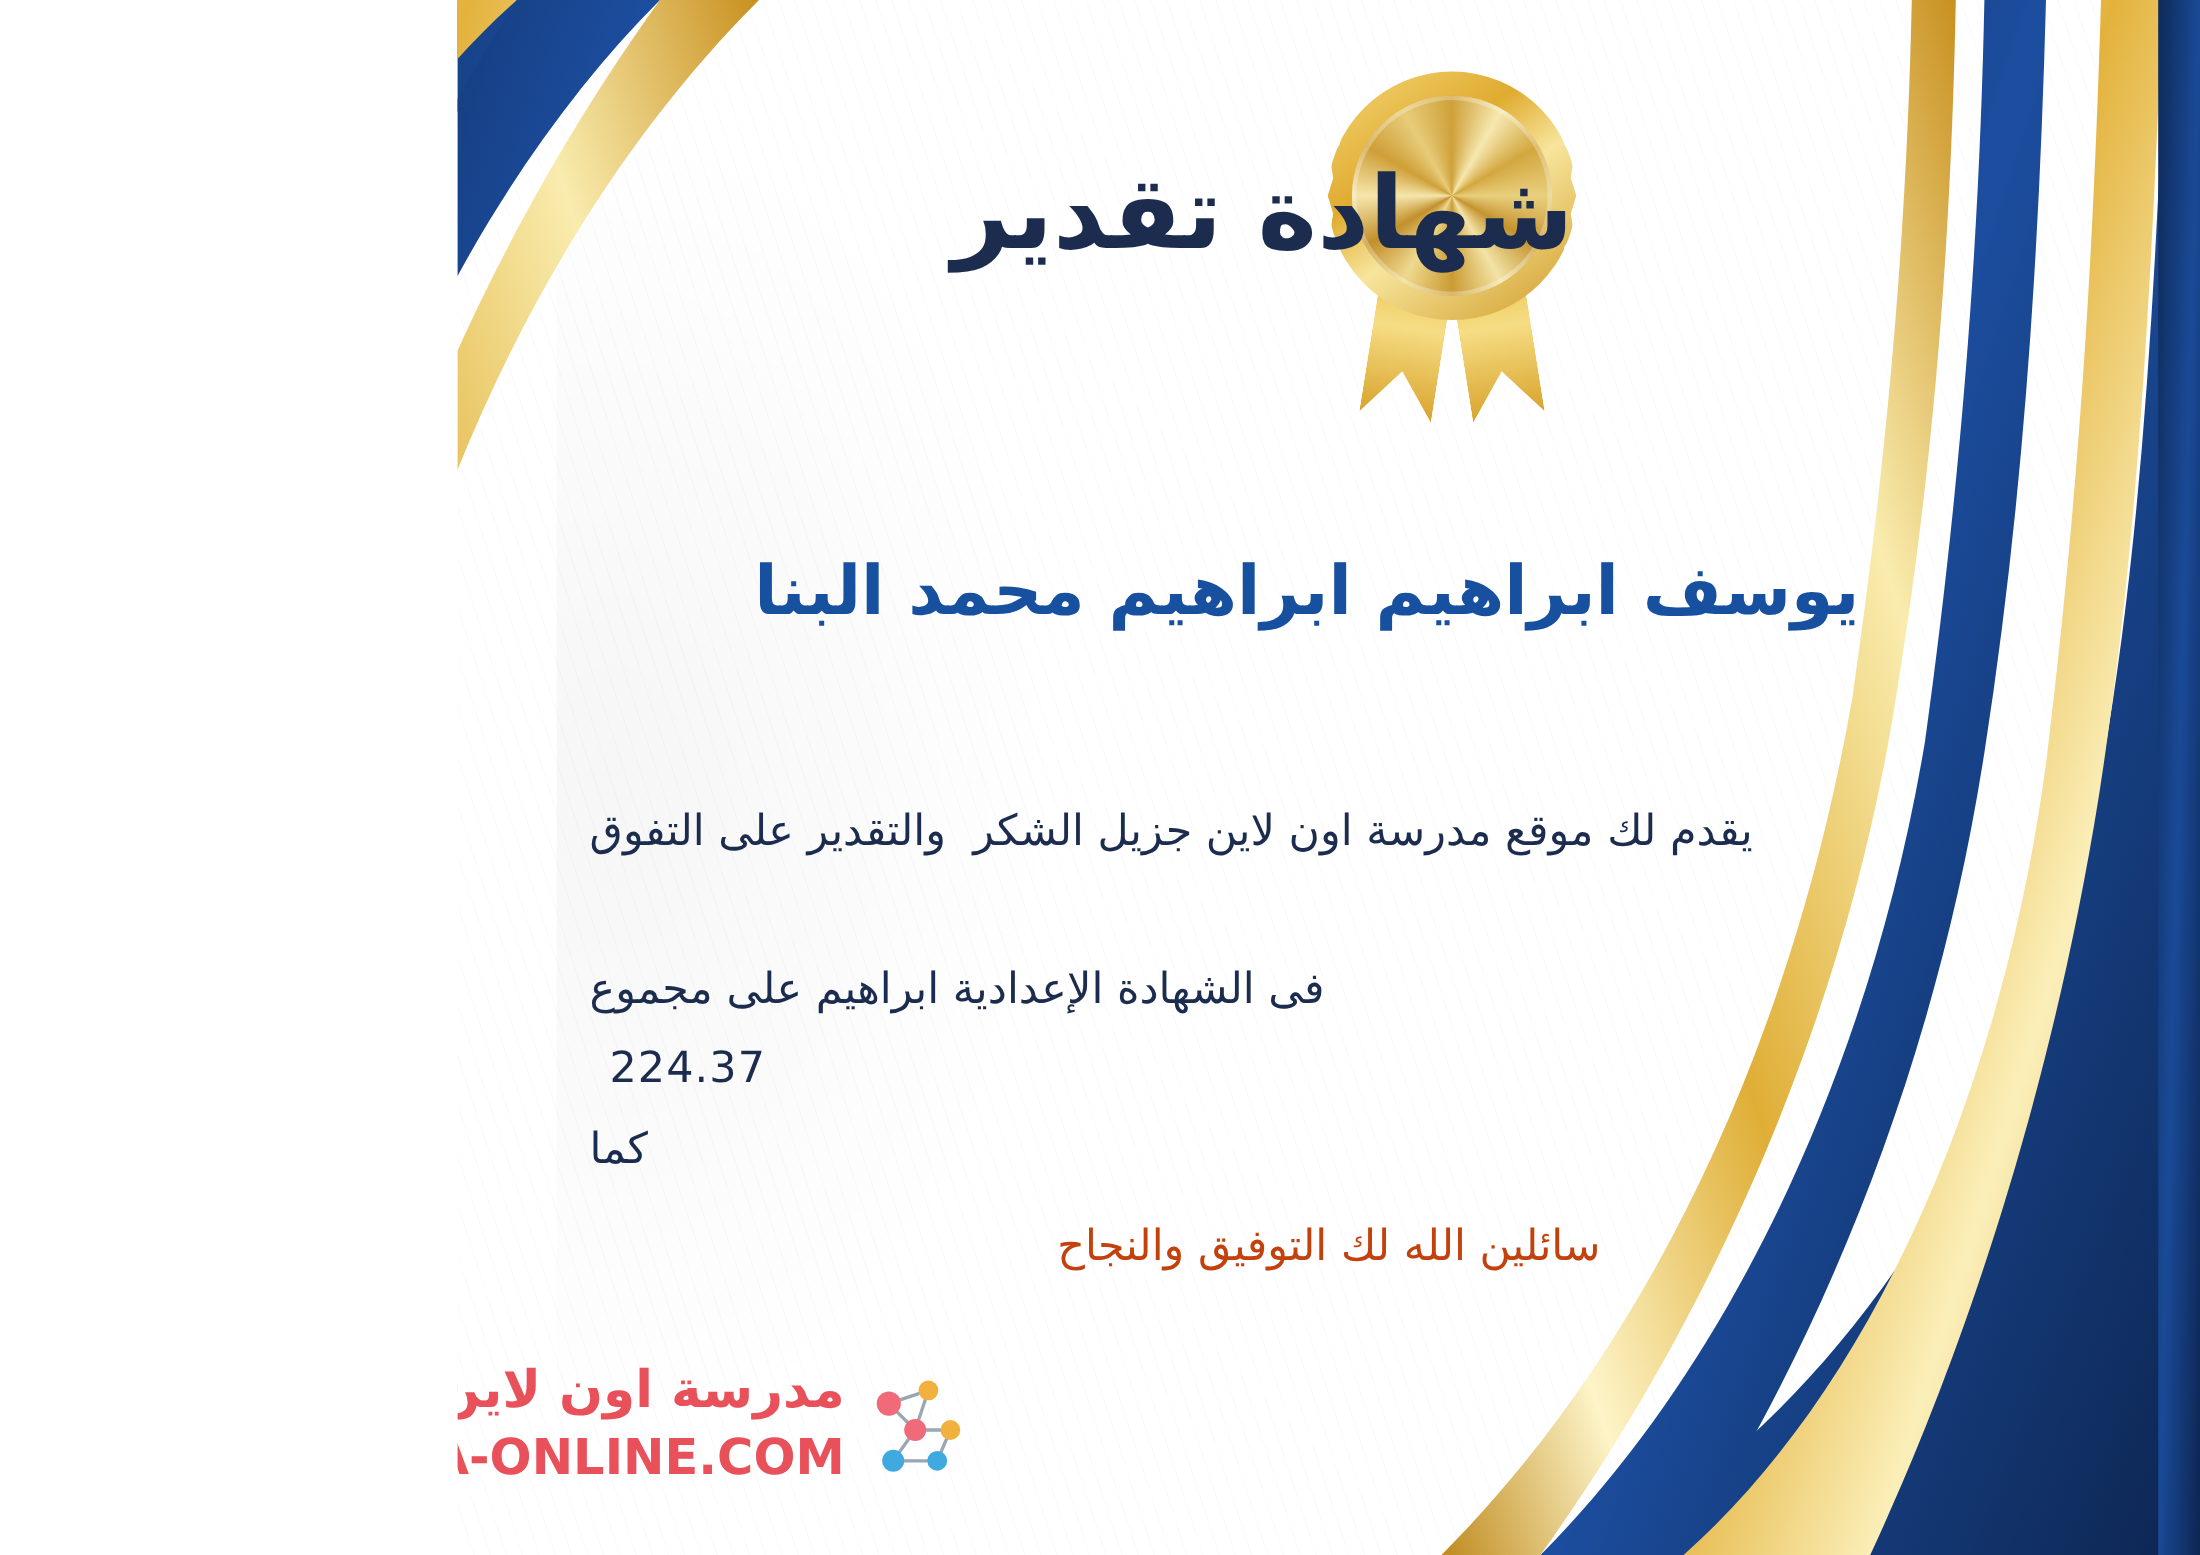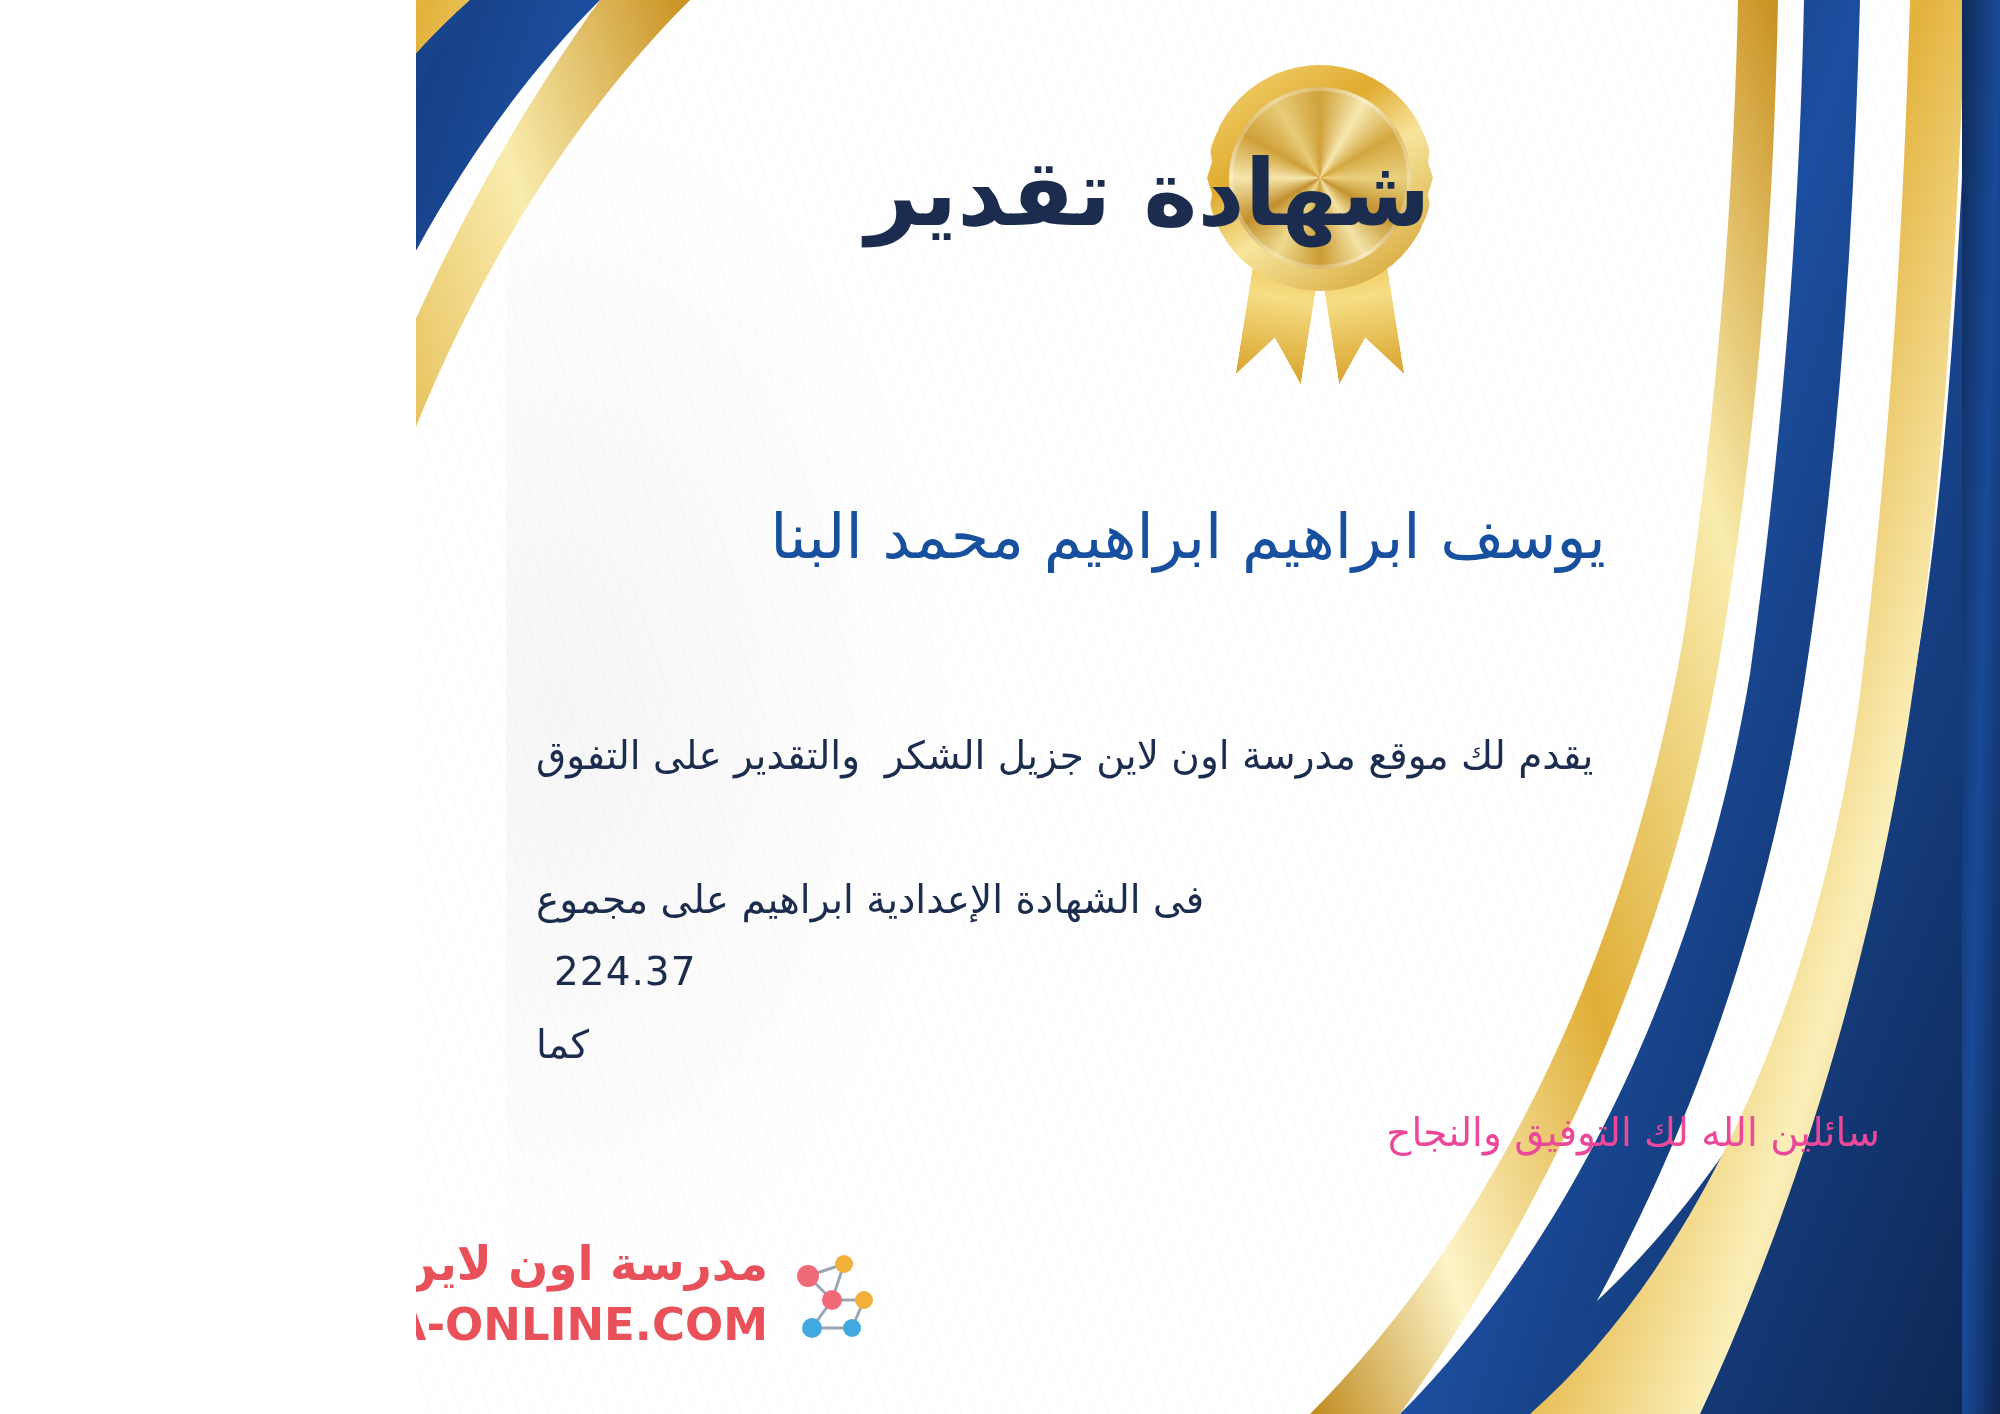--- a/index.html
+++ b/index.html
@@ -114,21 +114,21 @@
     letter-spacing: 0px;
     padding-right: 120px;
     box-sizing: border-box;
   }
   .recipient {
     position: absolute;
     top: 500px;
     left: 0; right: 0;
     text-align: center;
     font-size: 62px;
-    font-weight: 400;
+    font-weight: 700;
     color: #17509f;
     padding-right: 40px;
     box-sizing: border-box;
   }
   .body-text {
     position: absolute;
     top: 720px;
     left: 120px;
     right: 120px;
     text-align: left;
@@ -143,22 +143,23 @@
   .score {
     display: inline-block;
     padding: 0 18px;
     letter-spacing: 1px;
   }
   .wish {
     position: absolute;
     top: 1110px;
     left: 120px;
     right: 120px;
+    text-align: center;
     font-size: 39px;
-    color: #ec4899;
+    color: #c2410c;
   }
 
   
   .logo {
     position: absolute;
     left: 40px;
     bottom: 30px;
     width: 430px;
     height: 150px;
     direction: ltr;

